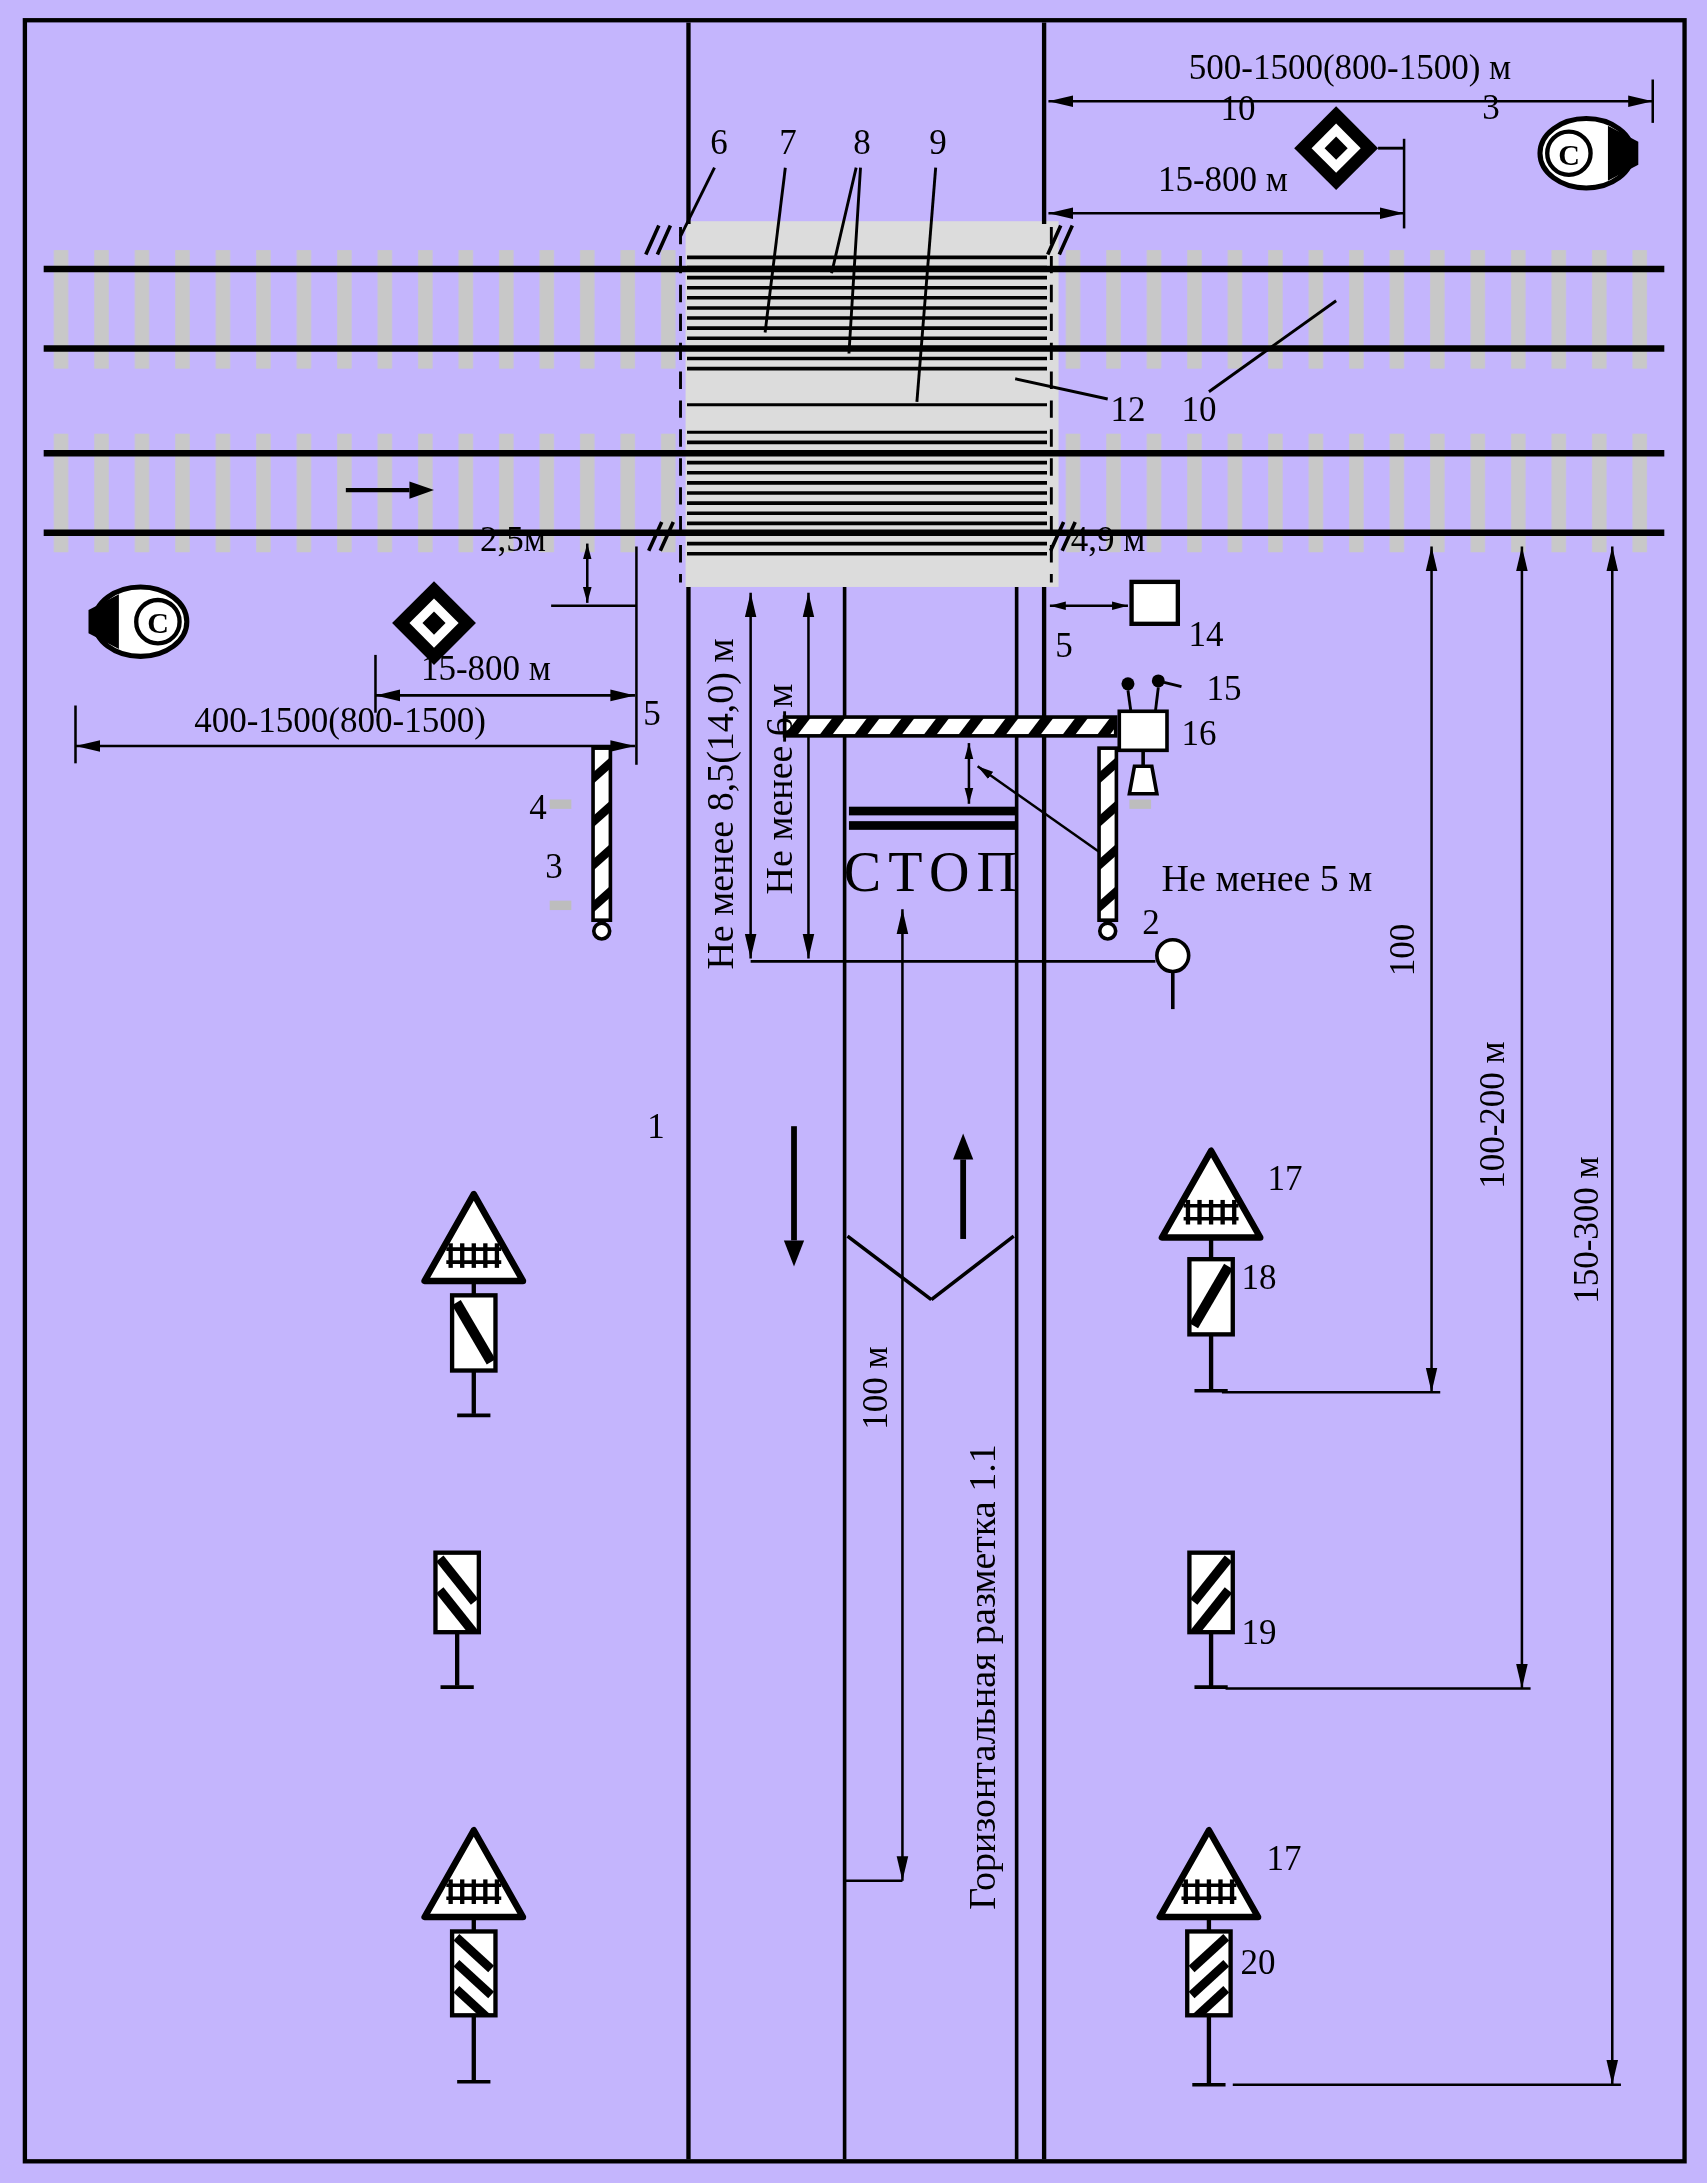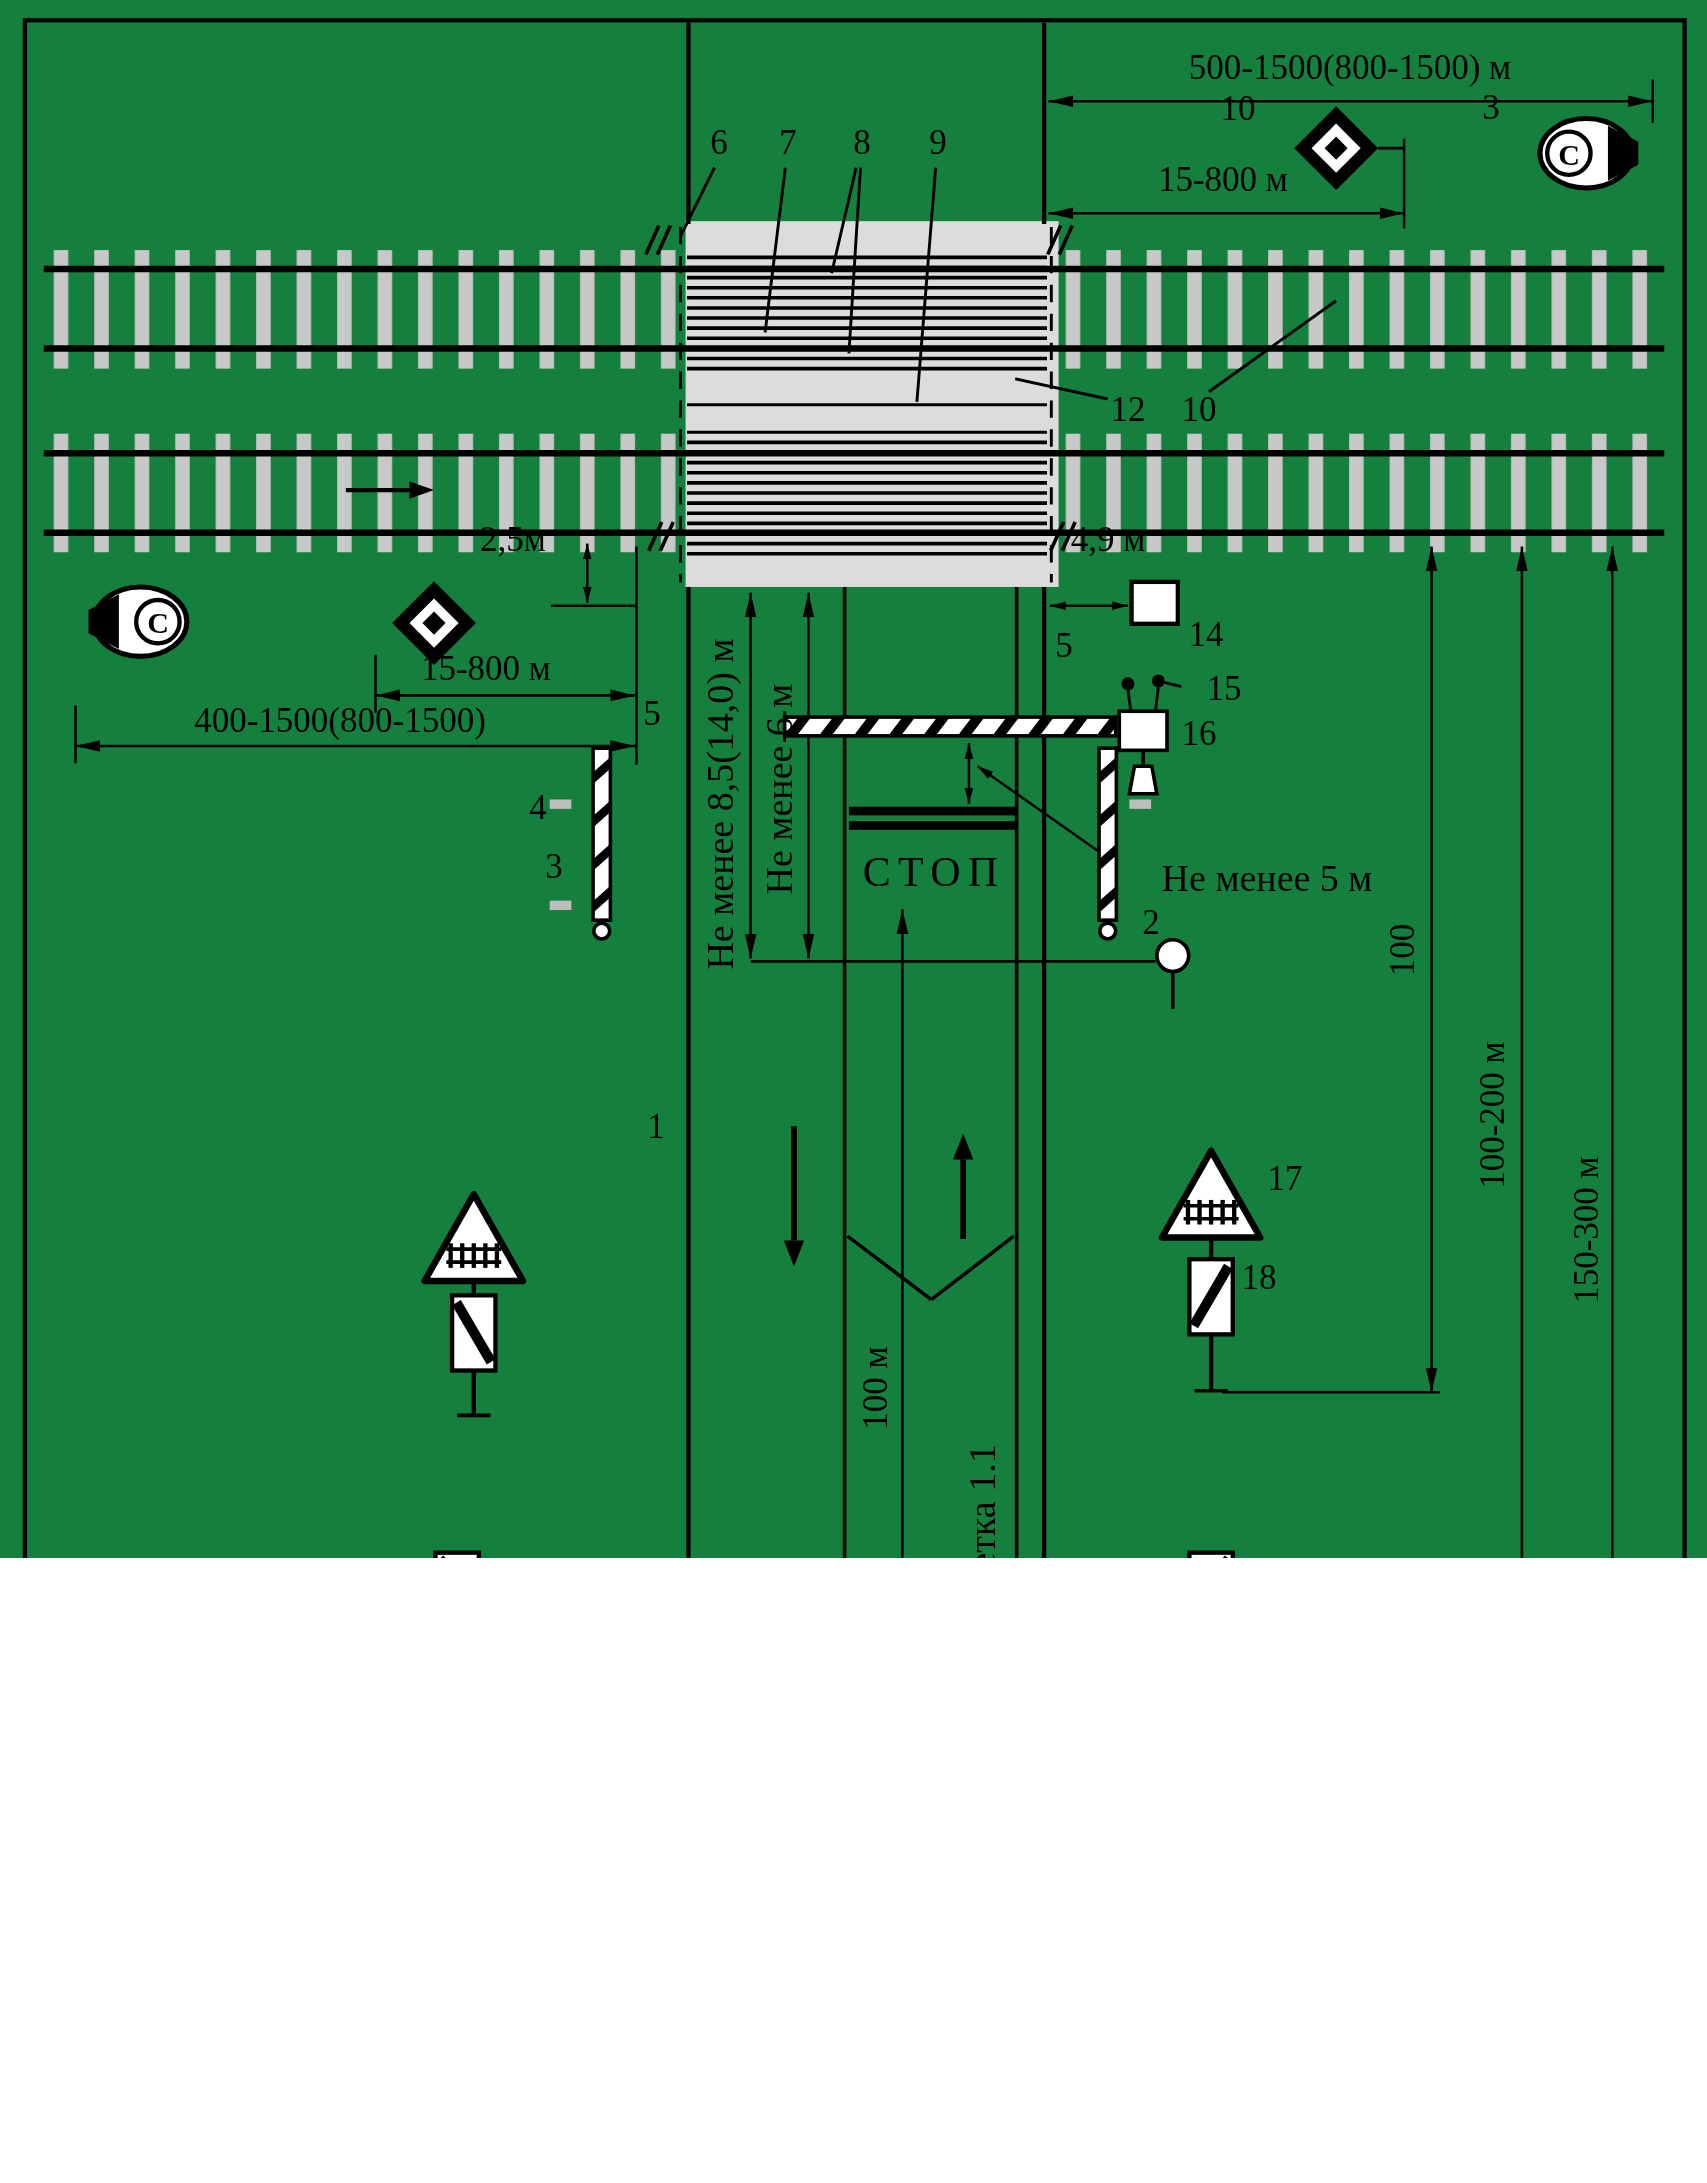--- a/index.html
+++ b/index.html
@@ -1,27 +1,27 @@
 <!DOCTYPE html>
 <html style="font-size:11.6px"><head>
 <meta charset="utf-8">
 <style>
   html,body{margin:0;padding:0;background:#fff;}
   .page{
-    position:relative;width:1708px;height:1558px;background:#15803d;
+    position:relative;width:1708px;height:2183px;background:#c4b5fd;
     font-family:"Liberation Serif",serif;color:#000;overflow:hidden;
   }
   .page svg{position:absolute;left:0;top:0;}
   .lb{
     position:absolute;transform:translate(-50%,-50%);
     font-size:35px;line-height:1;white-space:nowrap;color:#000;
   }
   .rot{transform:translate(-50%,-50%) rotate(-90deg);}
   .big{font-size:38px;}
-  .stop{font-size:42px;letter-spacing:7.2px;}
+  .stop{font-size:56px;letter-spacing:7.2px;}
   .sig{font-size:30px;font-weight:bold;}
 </style>
 </head>
 <body>
 
 <div class="page">
 
 <svg width="1708" height="2183" viewBox="0 0 2362 3020">
   <defs>
     <marker id="ae" markerWidth="36" markerHeight="18" refX="34" refY="9" orient="auto" markerUnits="userSpaceOnUse">

